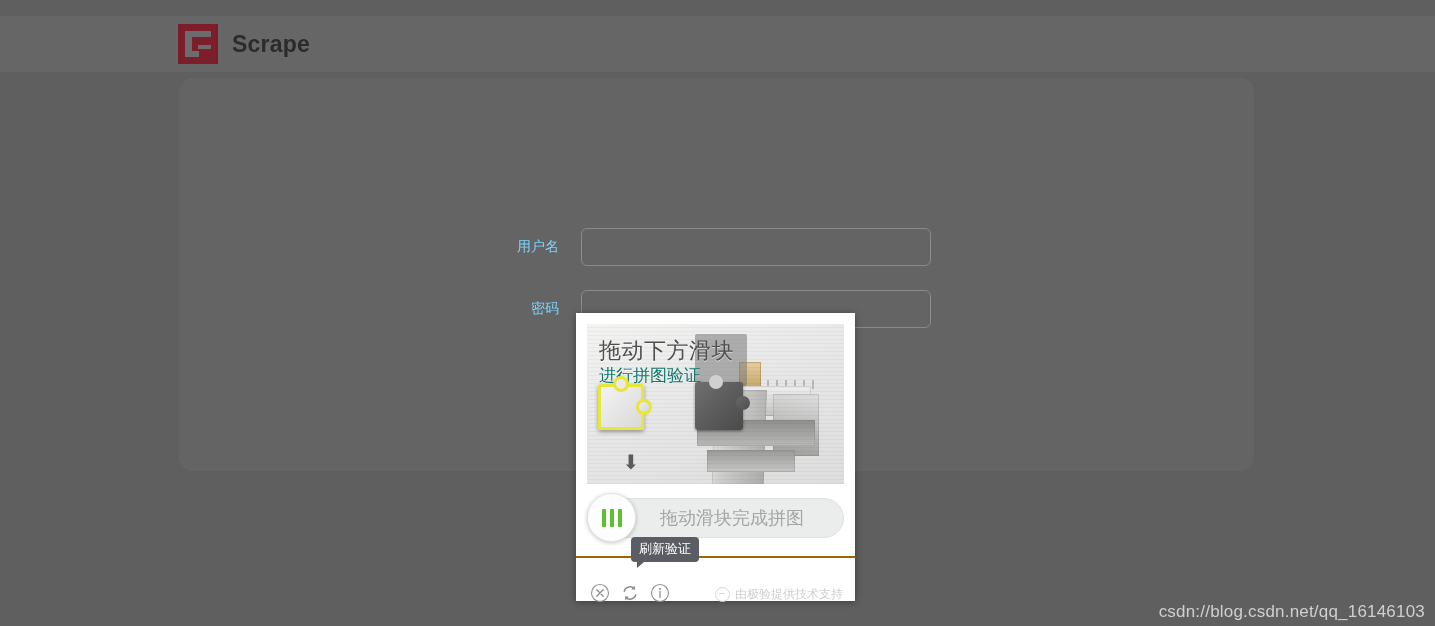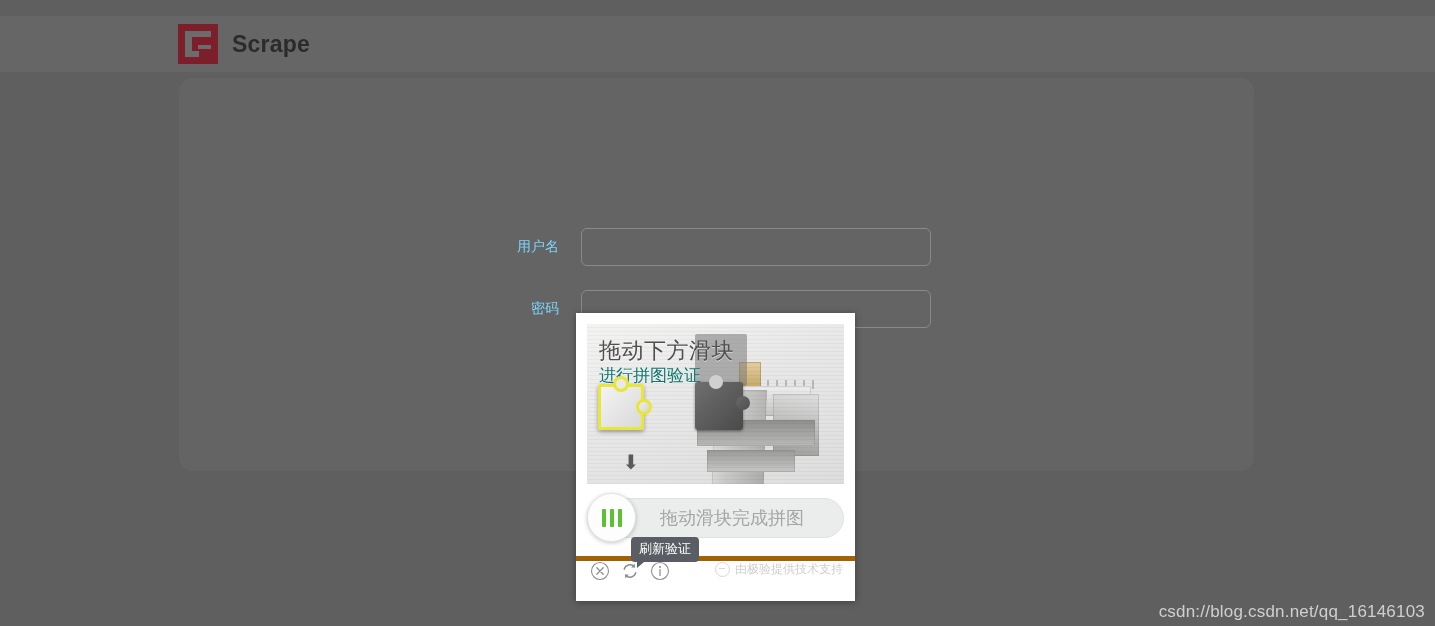--- a/index.html
+++ b/index.html
@@ -389,23 +389,23 @@
     border-bottom: 6px solid transparent;
   }
 
   
   .gt-footer {
     position: absolute;
     left: 0;
     top: 243px;
     width: 279px;
     height: 45px;
-    border-top: 5px solid #a16207;
-    display: flex;
-    align-items: flex-start;
+    border-top: 2px solid #a16207;
+    display: flex;
+    align-items: flex-end;
   }
   .gt-actions {
     display: flex;
     align-items: center;
     gap: 10px;
     padding-left: 14px;
   }
   .gt-ico {
     width: 20px;
     height: 20px;

